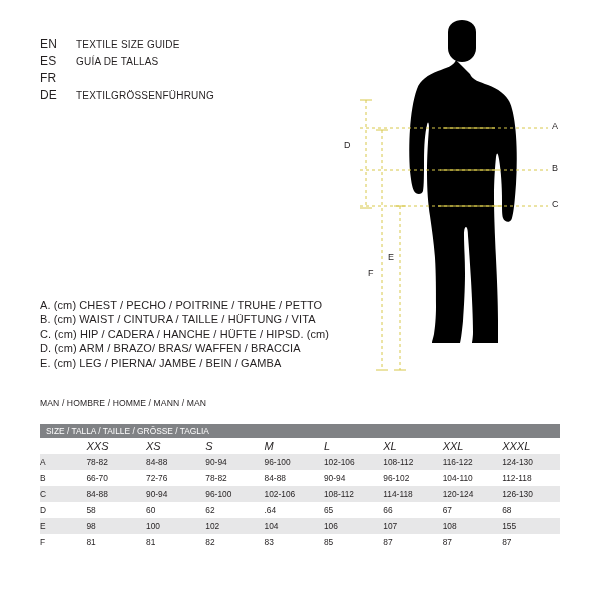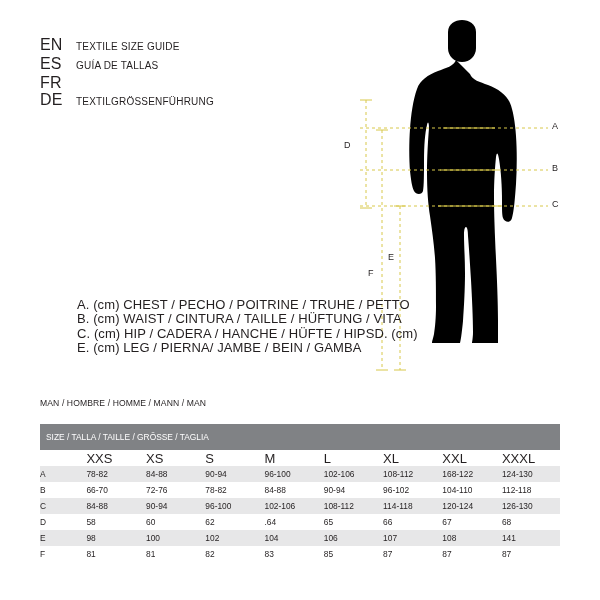--- a/index.html
+++ b/index.html
@@ -32,39 +32,38 @@
   .lang-row {
     display: flex;
     align-items: baseline;
     line-height: 17px;
     font-size: 10.5px;
     letter-spacing: 0.2px;
   }
   .lang-code {
     width: 36px;
     flex: 0 0 36px;
-    font-size: 16px;
+    font-size: 12px;
   }
   .lang-title {
     font-size: 10px;
   }
 
   
   .legend {
     position: absolute;
     left: 40px;
     top: 298px;
     width: 330px;
   }
   .legend-line {
-    font-size: 13px;
+    font-size: 11px;
     line-height: 14.4px;
     letter-spacing: 0.1px;
     white-space: nowrap;
-    margin-left: 37px;
   }
   .legend-extra {
     position: absolute;
     left: 40px;
     top: 398px;
     font-size: 8.6px;
     letter-spacing: 0.1px;
   }
 
   
@@ -80,38 +79,38 @@
     padding: 0;
     height: 16px;
     vertical-align: middle;
     font-weight: normal;
     text-align: left;
   }
   .table .head-row td {
     background: #808285;
     color: #ffffff;
     font-size: 8.4px;
-    height: 26px;
+    height: 14px;
   }
   .table .head-row td.head-label {
     padding-left: 6px;
   }
   .row-alt td { background: #e7e7e8; }
   .row-plain td { background: #ffffff; }
   .col-label {
     width: 46px;
     padding-left: 6px;
   }
   .col-size {
     width: 59px;
   }
   .table tr td.col-size { padding-left: 2px; }
   .size-head td.col-size { color: #231f20; }
   .size-head td { background: #ffffff; }
-  .size-head td.col-size { font-size: 13px; }
+  .size-head td.col-size { font-size: 11px; font-style: italic; }
 
   
   .figure {
     position: absolute;
     left: 330px;
     top: 20px;
     width: 260px;
     height: 375px;
   }
   .figure svg { display: block; }
@@ -223,20 +222,21 @@
     <span class="mark-label" style="left:222px; top:179px;">C</span>
     <span class="mark-label" style="left:14px; top:120px;">D</span>
     <span class="mark-label" style="left:58px; top:232px;">E</span>
     <span class="mark-label" style="left:38px; top:248px;">F</span>
   </div>
 
   <div class="legend">
     <div class="legend-line">A. (cm) CHEST / PECHO / POITRINE / TRUHE / PETTO</div>
     <div class="legend-line">B. (cm) WAIST / CINTURA / TAILLE / HÜFTUNG / VITA</div>
     <div class="legend-line">C. (cm) HIP / CADERA / HANCHE / HÜFTE / HIPSD. (cm)</div>
+    <div class="legend-line">D. (cm) ARM / BRAZO/ BRAS/ WAFFEN / BRACCIA</div>
     <div class="legend-line">E. (cm) LEG / PIERNA/ JAMBE / BEIN / GAMBA</div>
   </div>
   <div class="legend-extra">MAN / HOMBRE / HOMME / MANN / MAN</div>
 
   <table class="table">
     <tbody>
       <tr class="head-row">
         <td class="head-label" colspan="9">SIZE / TALLA / TAILLE / GRÖSSE / TAGLIA</td>
       </tr>
       <tr class="size-head">
@@ -252,21 +252,21 @@
       </tr>
 
       <tr class="row-alt">
         <td class="col-label">A</td>
         <td class="col-size">78-82</td>
         <td class="col-size">84-88</td>
         <td class="col-size">90-94</td>
         <td class="col-size">96-100</td>
         <td class="col-size">102-106</td>
         <td class="col-size">108-112</td>
-        <td class="col-size">168-122</td>
+        <td class="col-size">116-122</td>
         <td class="col-size">124-130</td>
       </tr>
 
       <tr class="row-plain">
         <td class="col-label">B</td>
         <td class="col-size">66-70</td>
         <td class="col-size">72-76</td>
         <td class="col-size">78-82</td>
         <td class="col-size">84-88</td>
         <td class="col-size">90-94</td>
@@ -301,21 +301,21 @@
 
       <tr class="row-alt">
         <td class="col-label">E</td>
         <td class="col-size">98</td>
         <td class="col-size">100</td>
         <td class="col-size">102</td>
         <td class="col-size">104</td>
         <td class="col-size">106</td>
         <td class="col-size">107</td>
         <td class="col-size">108</td>
-        <td class="col-size">141</td>
+        <td class="col-size">155</td>
       </tr>
 
       <tr class="row-plain">
         <td class="col-label">F</td>
         <td class="col-size">81</td>
         <td class="col-size">81</td>
         <td class="col-size">82</td>
         <td class="col-size">83</td>
         <td class="col-size">85</td>
         <td class="col-size">87</td>

